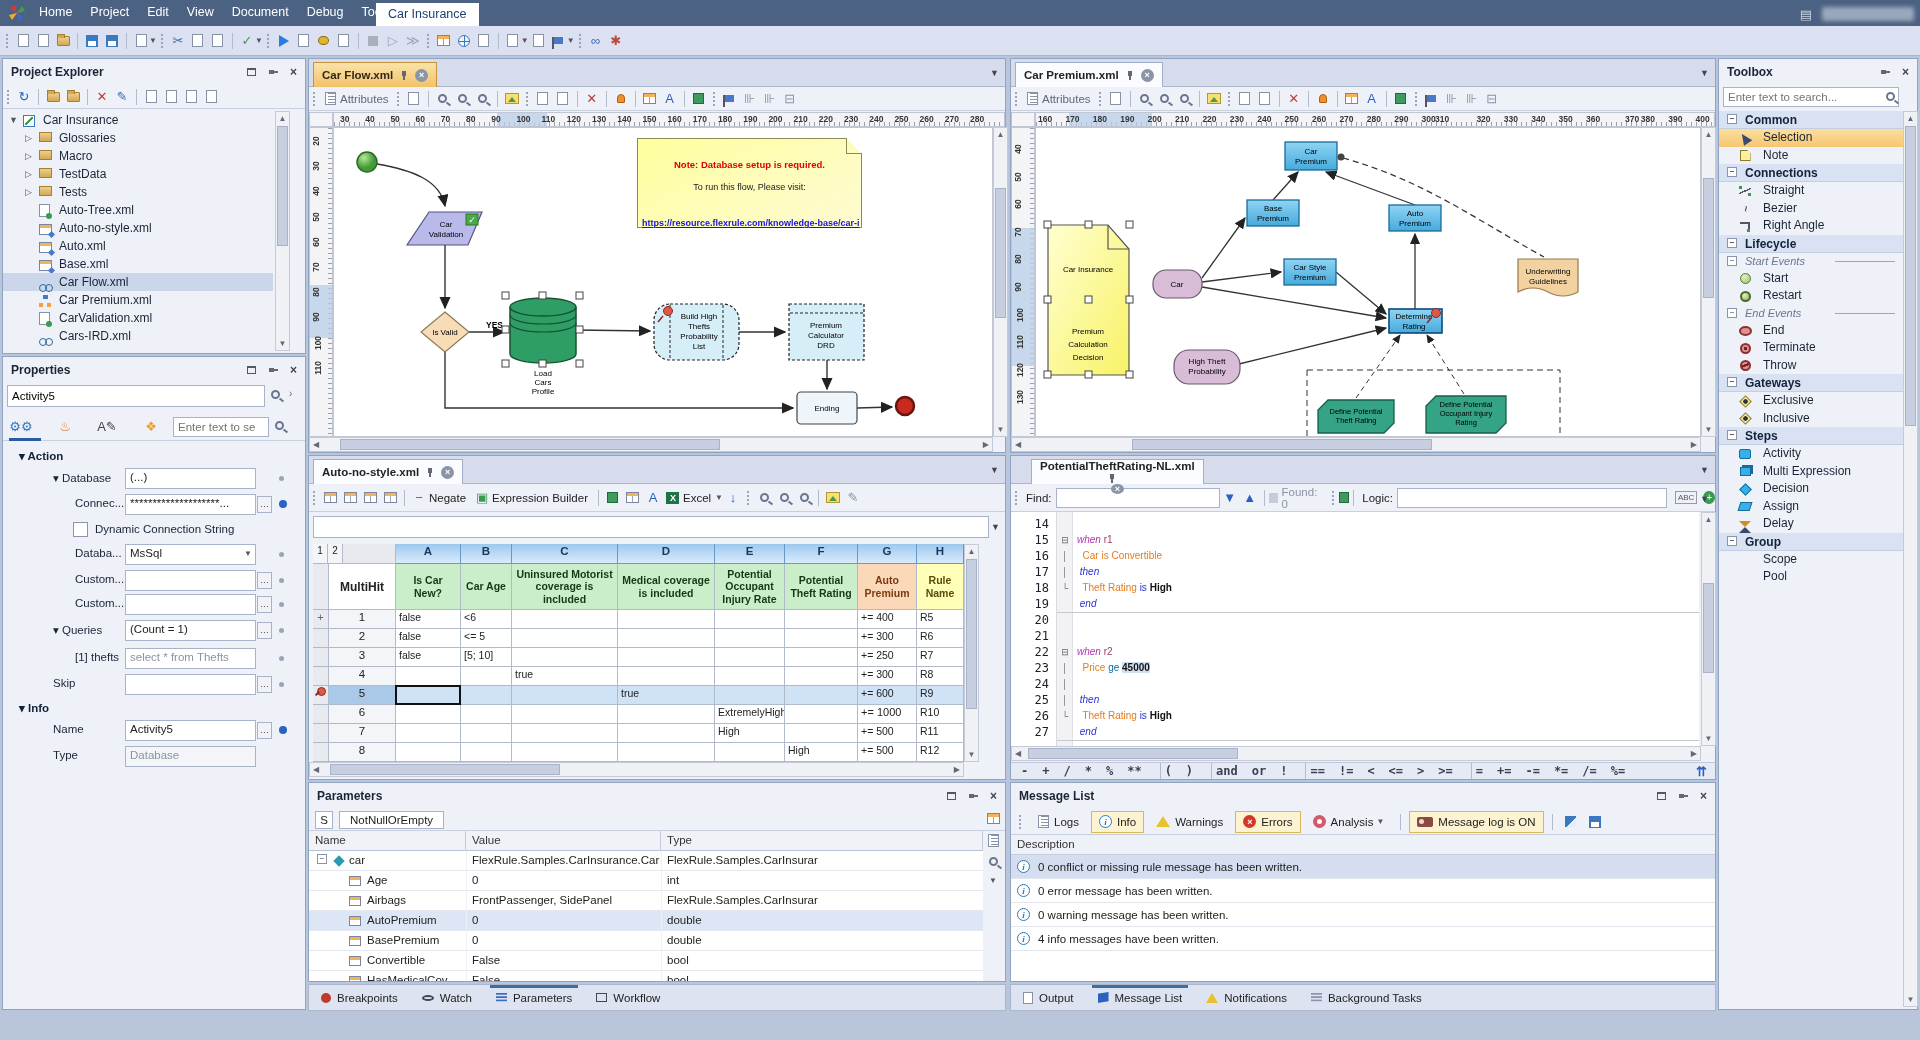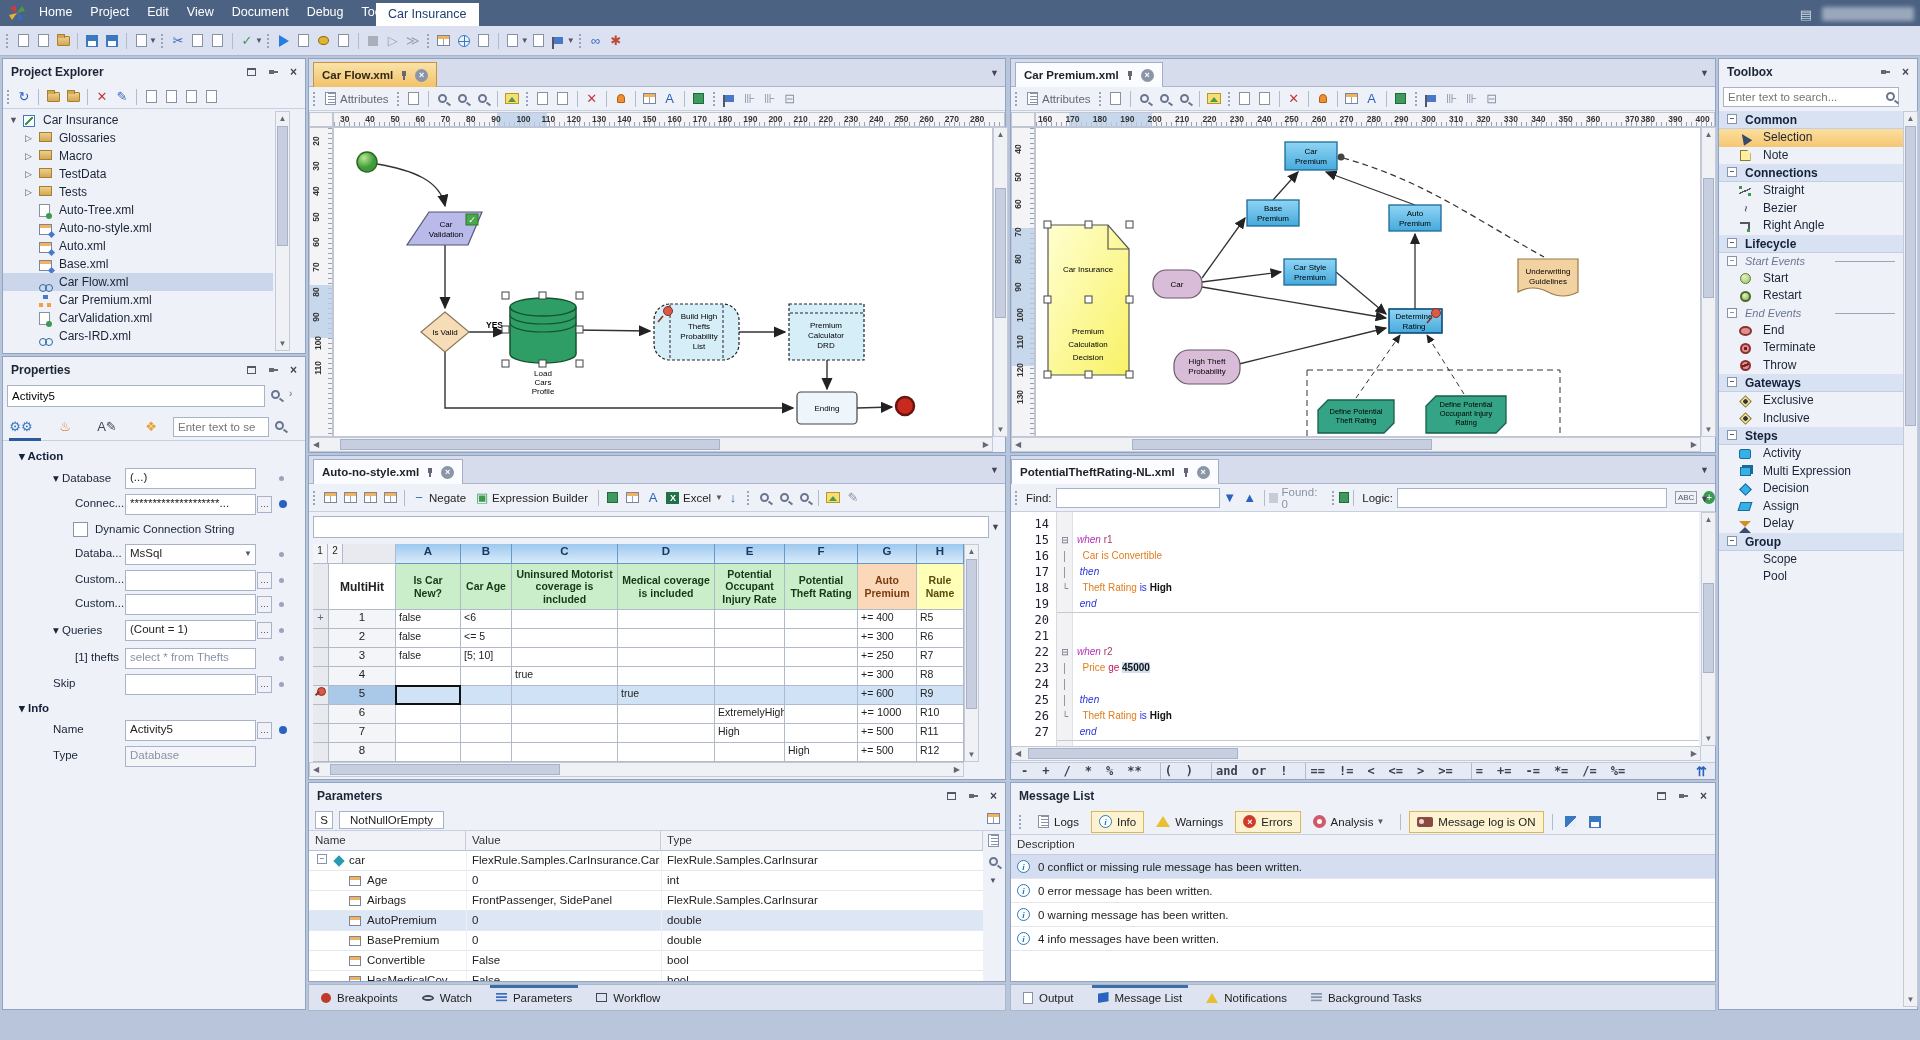--- a/index.html
+++ b/index.html
@@ -594,20 +594,27 @@
           <rect x="787" y="302" width="75" height="56" fill="#d6eef8" stroke="#222" stroke-width="1.2" stroke-dasharray="3,2"></rect>
           <line x1="788" y1="311" x2="861" y2="311" stroke="#222" stroke-dasharray="3,2"></line>
         </g>
         <text x="824" y="326" font-size="8" text-anchor="middle">Premium</text>
         <text x="824" y="336" font-size="8" text-anchor="middle">Calculator</text>
         <text x="824" y="346" font-size="8" text-anchor="middle">DRD</text>
         <rect x="795" y="390" width="60" height="32" rx="4" fill="#eef6fb" stroke="#444" stroke-width="1.2"></rect>
         <text x="825" y="409" font-size="8" text-anchor="middle">Ending</text>
         <circle cx="903" cy="404" r="9" fill="#c82a1e" stroke="#6a1410" stroke-width="2.5"></circle>
       </svg>
+      <div class="note" style="left:303px;top:10px;width:225px;height:90px;">
+        <div class="fold"></div>
+          <div class="fold2"></div>
+        <div class="n1">Note: Database setup is required.</div>
+        <div class="n2">To run this flow, Please  visit:</div>
+        <div class="n3">https://resource.flexrule.com/knowledge-base/car-i</div>
+      </div>
     </div>
     <div class="scroll-v" style="left:684px;top:68px;height:310px;">
       <span class="sarrow" style="top:2px;">▲</span>
         <span class="sarrow" style="bottom:2px;">▼</span>
       <div class="thumb" style="left:1px;top:60px;width:11px;height:130px;"></div>
     </div>
     <div class="scroll-h" style="left:0;top:378px;width:684px;">
       <span style="position:absolute;left:3px;top:2px;font-size:8px;color:#667;">◀</span>
         <span style="position:absolute;right:3px;top:2px;font-size:8px;color:#667;">▶</span>
       <div class="thumb" style="top:1px;left:30px;width:380px;height:11px;"></div>
@@ -688,21 +695,21 @@
         <span class="rl" style="left: 139px;">210</span>
         <span class="rl" style="left: 166.4px;">220</span>
         <span class="rl" style="left: 193.8px;">230</span>
         <span class="rl" style="left: 221.2px;">240</span>
         <span class="rl" style="left: 248.6px;">250</span>
         <span class="rl" style="left: 276px;">260</span>
         <span class="rl" style="left: 303.4px;">270</span>
         <span class="rl" style="left: 330.8px;">280</span>
         <span class="rl" style="left: 358.2px;">290</span>
         <span class="rl" style="left: 385.6px;">300</span>
-        <span class="rl" style="left: 413px;">310</span>
+        <span class="rl" style="left: 399px;">310</span>
         <span class="rl" style="left: 440.4px;">320</span>
         <span class="rl" style="left: 467.8px;">330</span>
         <span class="rl" style="left: 495.2px;">340</span>
         <span class="rl" style="left: 522.6px;">350</span>
         <span class="rl" style="left: 550px;">360</span>
         <span class="rl" style="left: 589px;">370</span>
         <span class="rl" style="left: 604.8px;">380</span>
         <span class="rl" style="left: 632.2px;">390</span>
         <span class="rl" style="left: 659.6px;">400</span>
       </div>
@@ -999,21 +1006,21 @@
     </div>
     <div class="scroll-h" style="left:0;top:306px;width:655px;">
       <span style="position:absolute;left:3px;top:2px;font-size:8px;color:#667;">◀</span>
         <span style="position:absolute;right:3px;top:2px;font-size:8px;color:#667;">▶</span>
       <div class="thumb" style="top:1px;left:20px;width:230px;height:11px;"></div>
     </div>
   </div>
 
   <div class="panel" style="left:1010px;top:455px;width:706px;height:325px;">
     <div class="tabbar">
-      <div class="doctab white" style="left:0;">
+      <div class="doctab white" style="left:20px;flex-direction:column;">
         <span>PotentialTheftRating-NL.xml</span>
           <span class="pin-ic" style="transform:rotate(90deg);"></span>
           <span class="circx">×</span>
       </div>
       <span class="tab-caret">▼</span>
     </div>
     <div class="ptoolbar" style="height:28px;">
       <div class="grip"></div>
       <span style="font-size:11.5px;margin:0 4px;">Find:</span>
       <input class="searchbox" style="width: 170px; height: 20px;">
@@ -1053,21 +1060,21 @@
         <div style="position: absolute; left: 46px; right: 0px; top: 100px; height: 1px; background: rgb(200, 200, 208);"></div>
         <div class="gut" style="top: 100px;">20</div>
         <div class="codeline" style="left: 66px; top: 100px;"></div>
         <div class="gut" style="top: 116px;">21</div>
         <div class="codeline" style="left: 66px; top: 116px;"></div>
         <div class="gut" style="top: 132px;">22</div>
         <div class="foldc" style="top: 132px; left: 46px;">⊟</div>
         <div class="codeline" style="left: 66px; top: 132px;"><span style="color: rgb(180, 49, 180); font-style: italic;">when</span><span style="color: rgb(164, 60, 90);"> r2</span></div>
         <div class="gut" style="top: 148px;">23</div>
         <div class="foldc" style="top: 148px; left: 46px;">│</div>
-        <div class="codeline" style="left: 66px; top: 148px;"><span style="color: rgb(224, 125, 30);">  Price </span><span style="color: #be185d;">ge</span><span style="color: rgb(17, 17, 17);"> </span><span style="color: rgb(17, 17, 17); font-weight: bold; background: rgb(210, 223, 240);">45000</span></div>
+        <div class="codeline" style="left: 66px; top: 148px;"><span style="color: rgb(224, 125, 30);">  Price </span><span style="color: #0369a1;">ge</span><span style="color: rgb(17, 17, 17);"> </span><span style="color: rgb(17, 17, 17); font-weight: bold; background: rgb(210, 223, 240);">45000</span></div>
         <div class="gut" style="top: 164px;">24</div>
         <div class="foldc" style="top: 164px; left: 46px;">│</div>
         <div class="codeline" style="left: 66px; top: 164px;"></div>
         <div class="gut" style="top: 180px;">25</div>
         <div class="foldc" style="top: 180px; left: 46px;">│</div>
         <div class="codeline" style="left: 66px; top: 180px;"><span style="color: rgb(36, 49, 214); font-style: italic;"> then</span></div>
         <div class="gut" style="top: 196px;">26</div>
         <div class="foldc" style="top: 196px; left: 46px;">└</div>
         <div class="codeline" style="left: 66px; top: 196px;"><span style="color: rgb(224, 125, 30);">  Theft Rating </span><span style="color: rgb(36, 49, 214);">is</span><span style="color: rgb(17, 17, 17); font-weight: bold;"> High</span></div>
         <div class="gut" style="top: 212px;">27</div>

